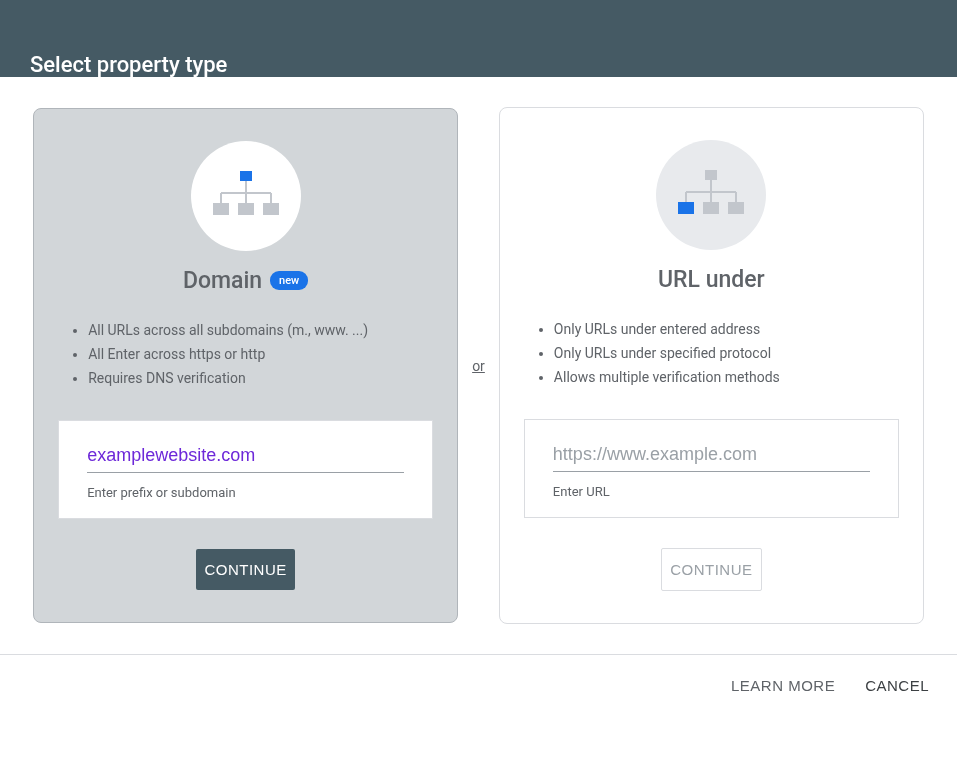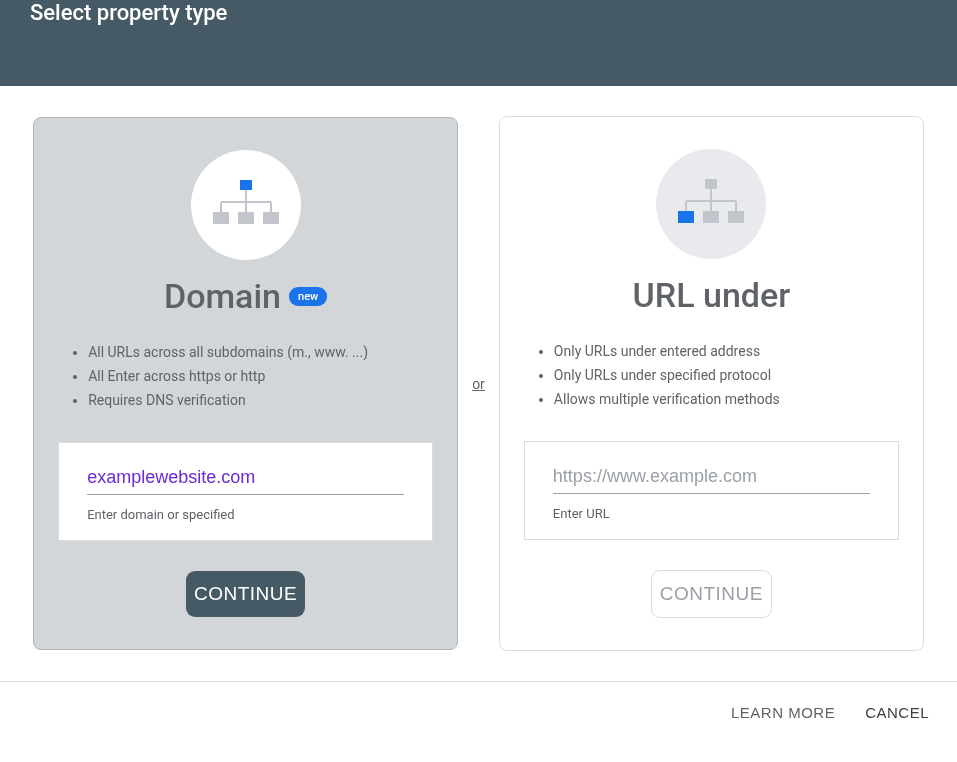--- a/index.html
+++ b/index.html
@@ -9,23 +9,23 @@
     }
     body {
       font-family: 'Roboto', Arial, sans-serif;
       background: #fff;
       width: 957px;
       height: 762px;
       overflow: hidden;
     }
     .header {
       background: #455a64;
-      height: 86px;
-      display: flex;
-      align-items: flex-start;
+      height: 77px;
+      display: flex;
+      align-items: flex-end;
       padding: 0 30px;
     }
     .header h1 {
       color: #fff;
       font-size: 22px;
       font-weight: 500;
     }
     .content {
       display: flex;
       align-items: center;
@@ -67,21 +67,21 @@
     .sitemap-svg {
       display: block;
     }
     .card-title {
       display: flex;
       align-items: center;
       gap: 8px;
       margin-bottom: 24px;
     }
     .card-title h2 {
-      font-size: 34px;
+      font-size: 23px;
       font-weight: 500;
       color: #5f6368;
     }
     .badge {
       background: #1a73e8;
       color: #fff;
       font-size: 11px;
       font-weight: 500;
       border-radius: 9px;
       padding: 3px 9px;
@@ -117,23 +117,23 @@
     .input-box input::placeholder {
       color: #9aa0a6;
     }
     .input-box .hint {
       color: #5f6368;
       font-size: 13px;
       margin-top: 12px;
     }
     .continue-btn {
       border: none;
-      border-radius: 9px;
+      border-radius: 2px;
       padding: 12px 8px;
-      font-size: 19px;
+      font-size: 15px;
       font-weight: 500;
       letter-spacing: 0.5px;
       cursor: pointer;
     }
     .continue-dark {
       background: #455a64;
       color: #fff;
     }
     .continue-light {
       background: #fff;
@@ -195,21 +195,21 @@
       <h2>Domain</h2>
       <span class="badge">new</span>
     </div>
     <ul class="bullets">
       <li>All URLs across all subdomains (m., www. ...)</li>
       <li>All Enter across https or http</li>
       <li>Requires DNS verification</li>
     </ul>
     <div class="input-box">
       <input type="text" value="examplewebsite.com" style="">
-      <div class="hint">Enter domain or specified</div>
+      <div class="hint">Enter prefix or subdomain</div>
     </div>
     <button class="continue-btn continue-dark">CONTINUE</button>
   </div>
 
   <div class="or-divider">or</div>
 
   <div class="card card-right">
     <div class="icon-circle icon-circle-gray">
       <svg class="sitemap-svg" width="70" height="50" viewBox="0 0 70 50">
         <rect x="29" y="0" width="12" height="10" fill="#c2c6cc"></rect>

